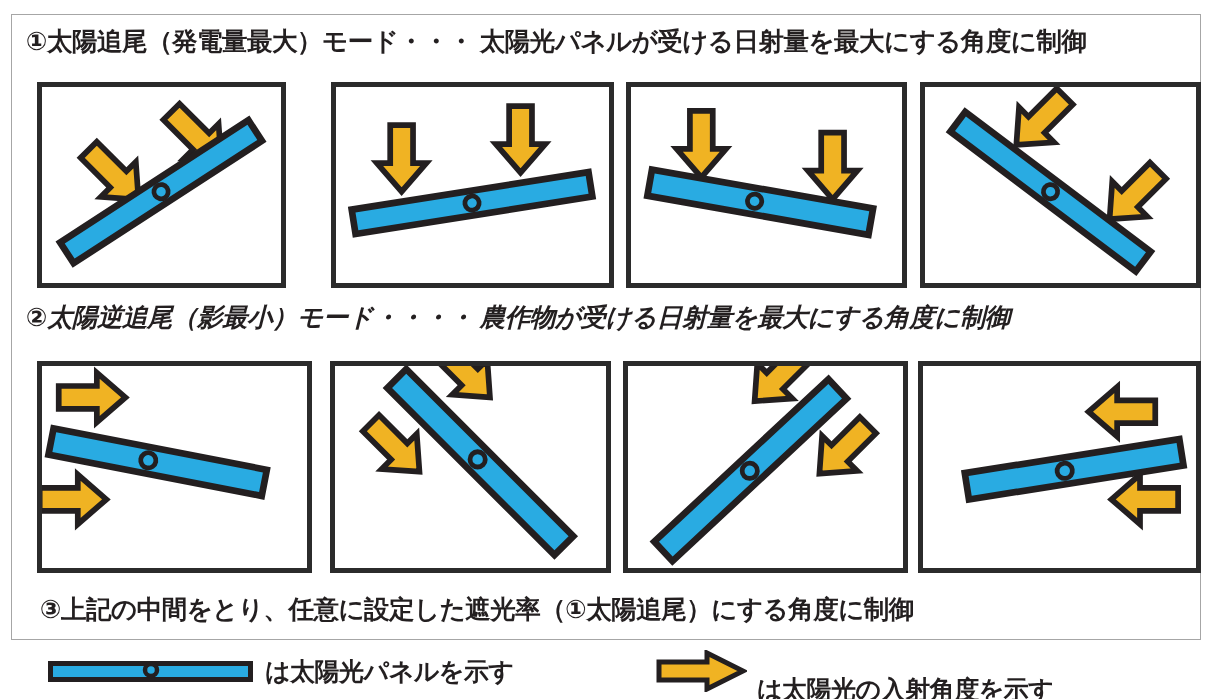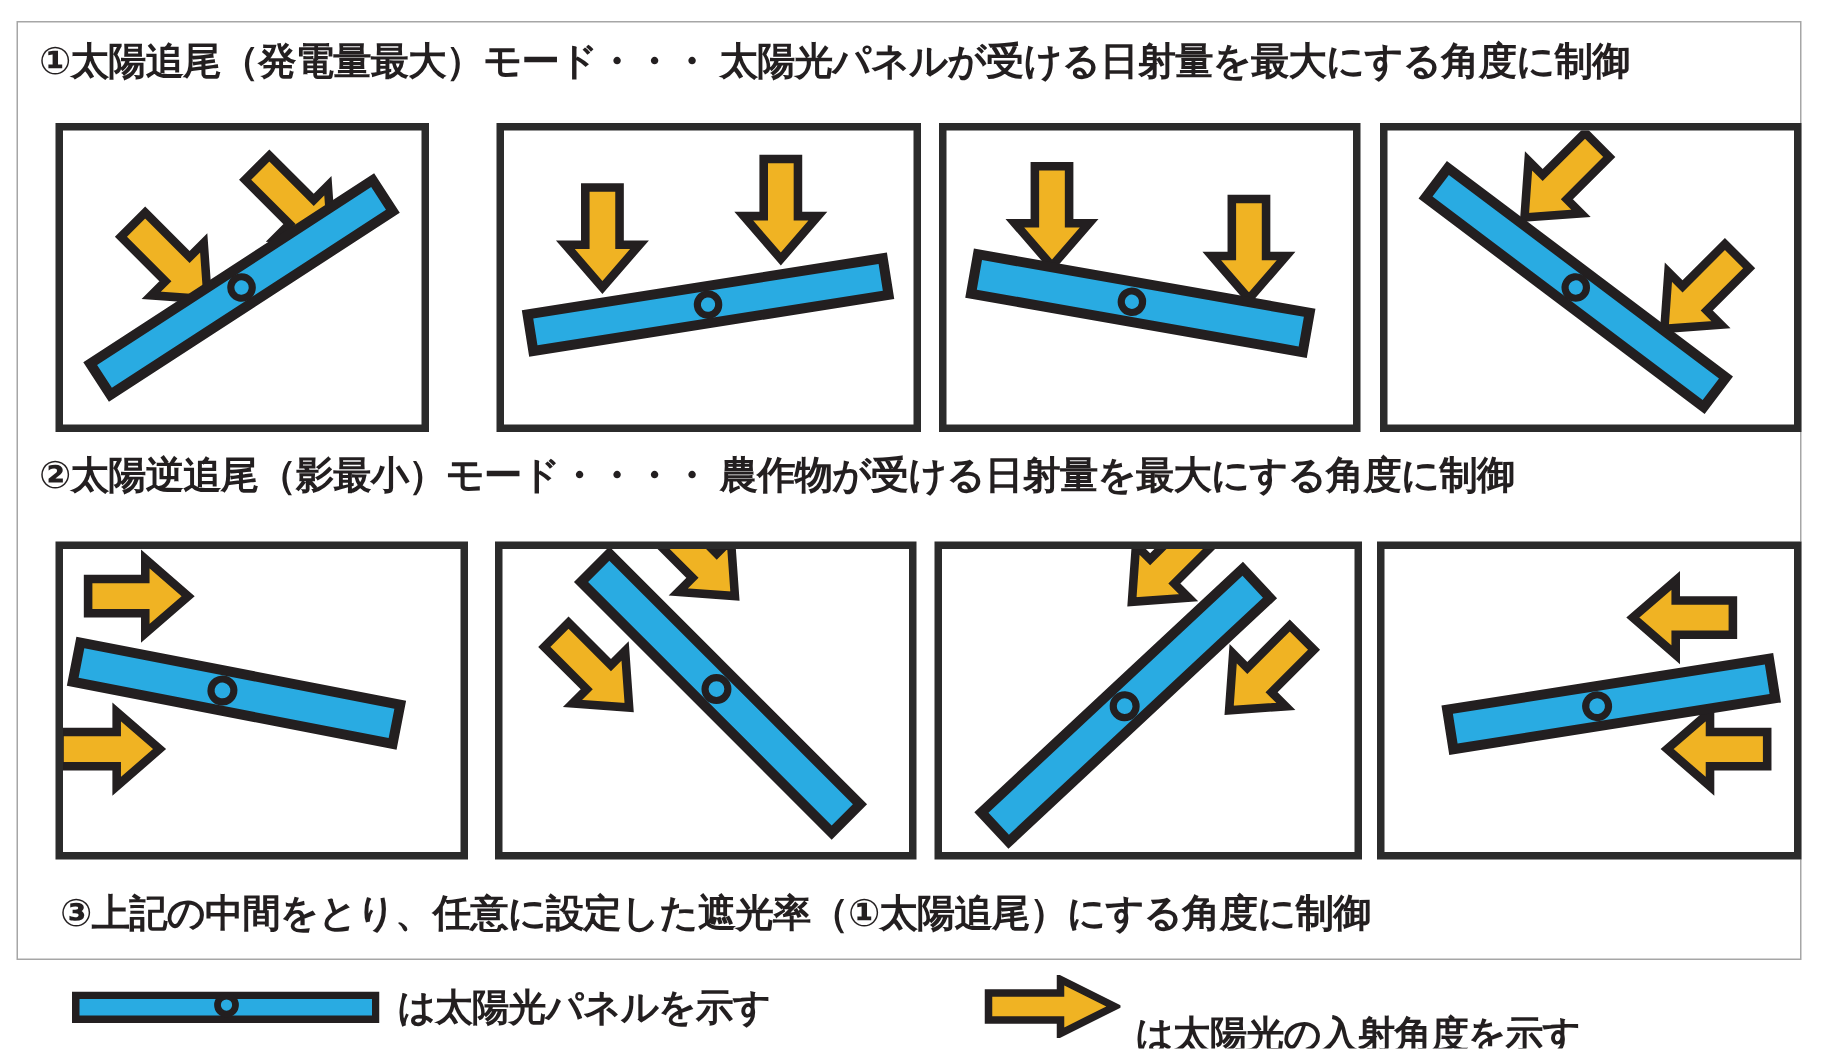--- a/index.html
+++ b/index.html
@@ -40,21 +40,21 @@
     left: 26px;
     font-size: 25.5px;
     font-weight: bold;
     letter-spacing: -0.5px;
     white-space: nowrap;
     color: #231f20;
     line-height: 1;
     text-align: center;
   }
   #heading-1 { top: 29px; }
-  #heading-2 { top: 305px; }
+  #heading-2 { top: 305px; font-style: italic; }
   #heading-3 { top: 597px; left: 40px; }
 
   
   .panel-box {
     position: absolute;
     border: 5px solid #2b2b2b;
     box-sizing: border-box;
     background: #ffffff;
   }
   .row1 { top: 82px; height: 206px; }

